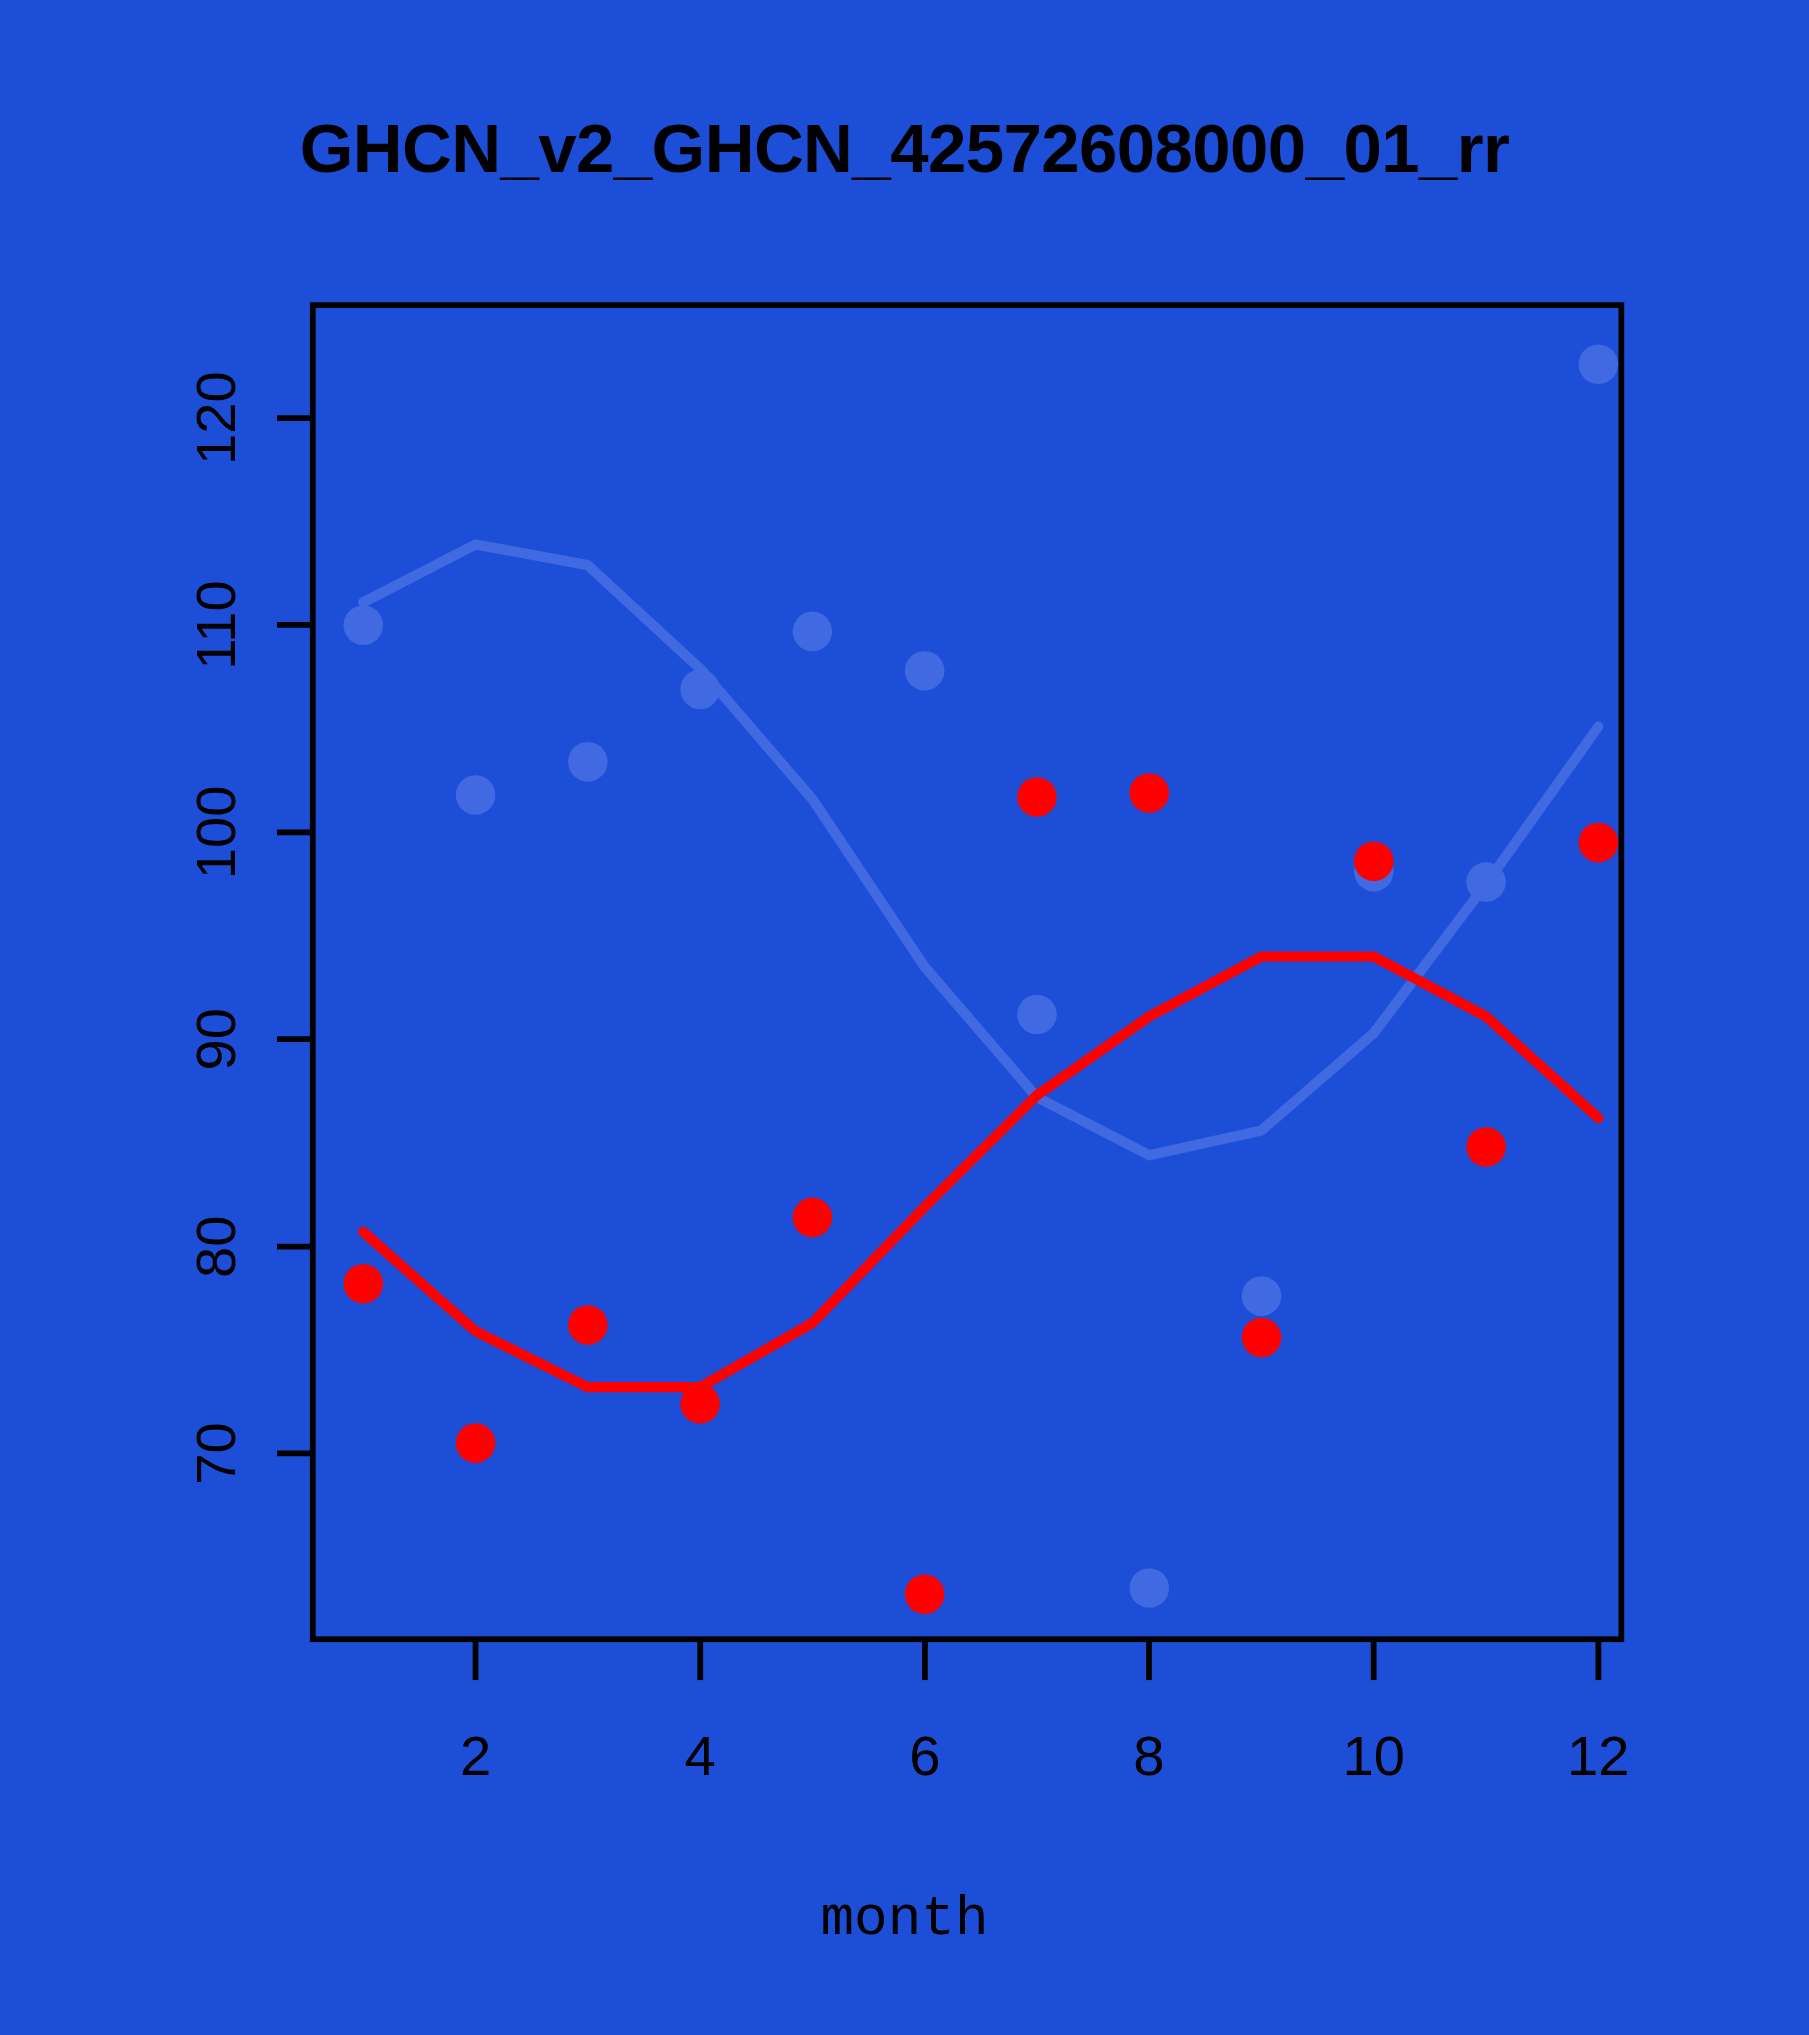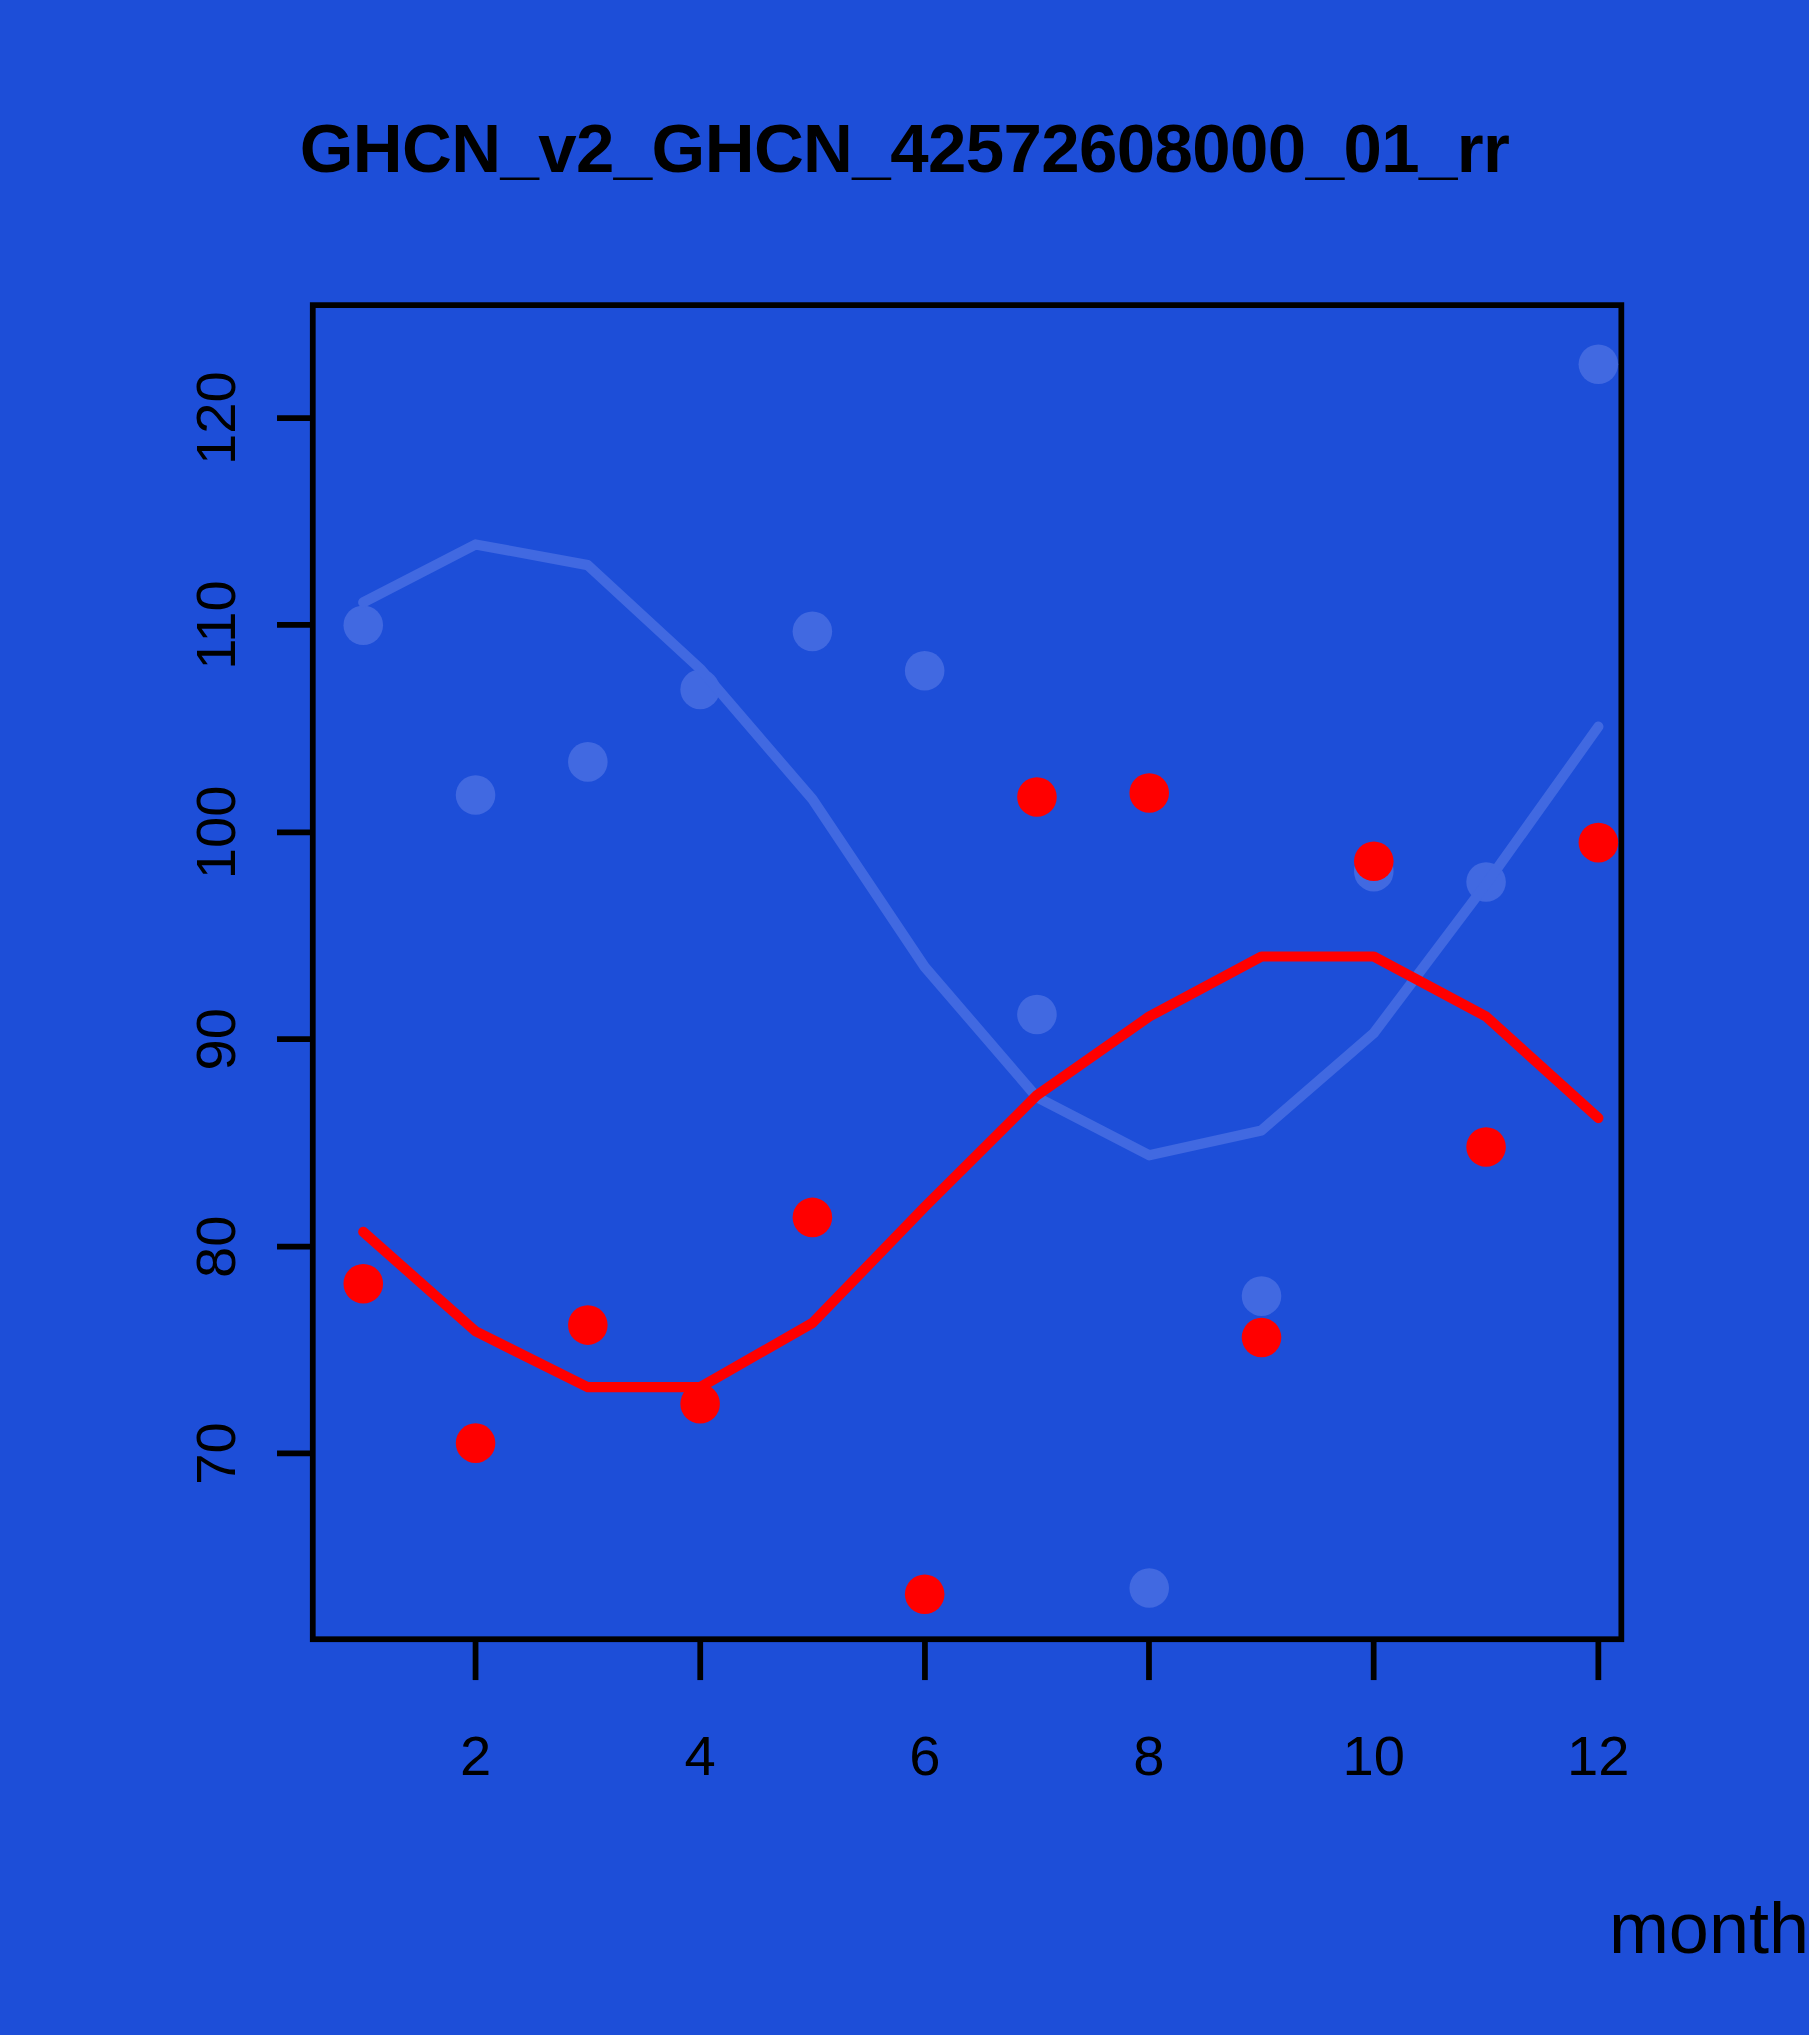--- a/index.html
+++ b/index.html
@@ -29,23 +29,23 @@
     font-size: 69px;
     letter-spacing: -0.6px;
     color: #000000;
     white-space: nowrap;
   }
   #x-axis-title {
     position: absolute;
     left: 0;
     top: 1887px;
     width: 1809px;
-    text-align: right;
-    font-family: Liberation Sans, sans-serif;
-    font-size: 72px;
+    text-align: center;
+    font-family: Liberation Mono, monospace;
+    font-size: 56px;
     color: #000000;
   }
   #chart-svg {
     position: absolute;
     left: 0;
     top: 0;
   }
   .axis-tick-label-x {
     font-family: "Liberation Sans", sans-serif;
     font-size: 88px;

